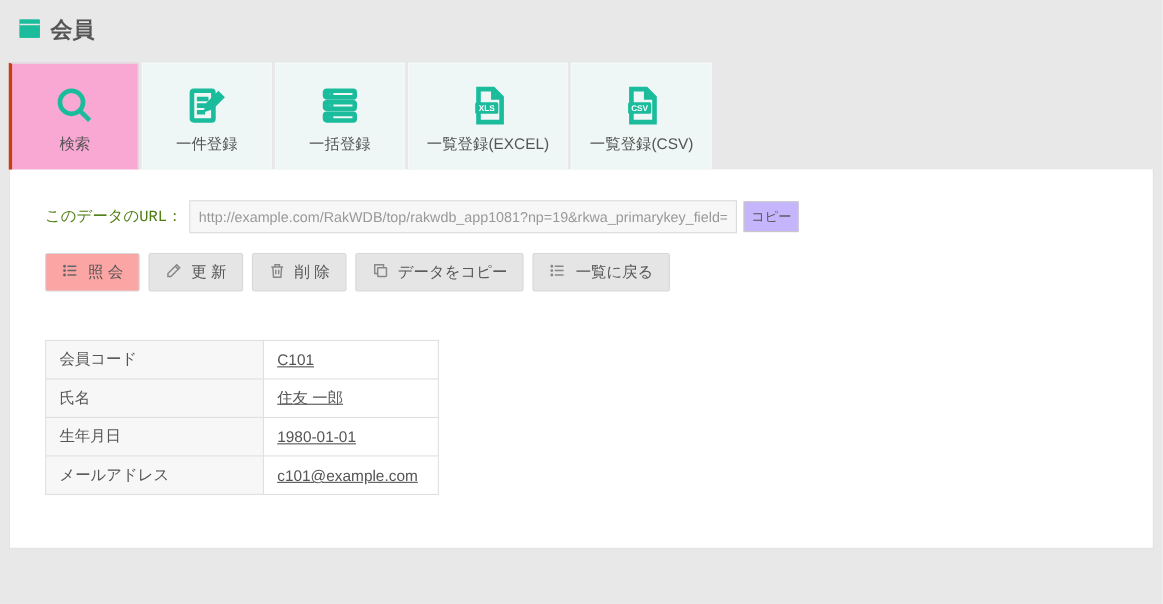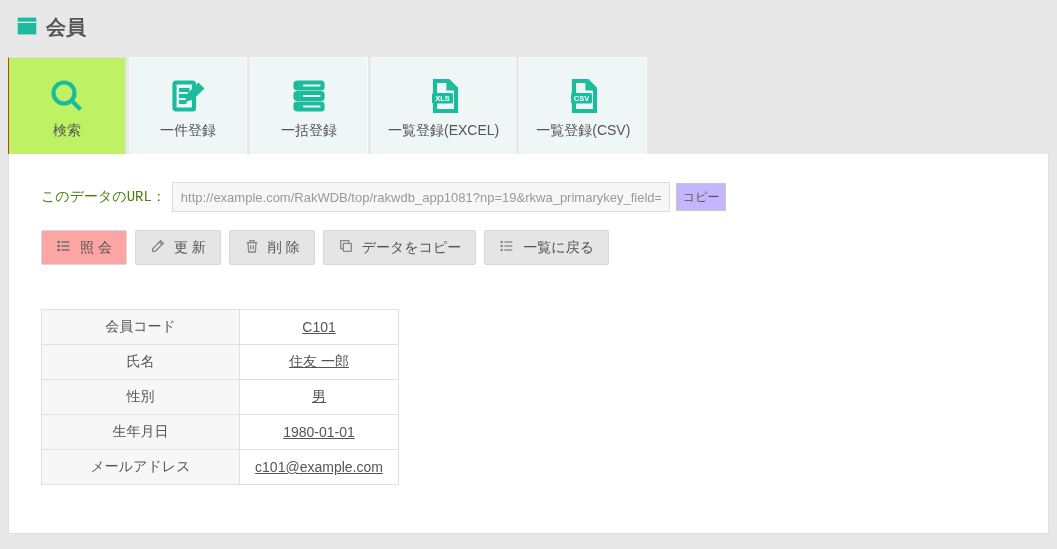--- a/index.html
+++ b/index.html
@@ -30,23 +30,23 @@
       background: #eef7f5;
       padding: 14px 16px;
       text-align: center;
       cursor: pointer;
       min-width: 118px;
       border-top: 1px solid #f5faf9;
       border-left: 1px solid #f5faf9;
       border-right: 1px solid #f5faf9;
     }
     .tab.active {
-      background: #bef264;
+      background: #f9a8d4;
       border-top: 1px solid #e0e0e0;
-      border-left: 1px solid #c2410c;
+      border-left: 3px solid #c2410c;
       border-right: 1px solid #e0e0e0;
     }
     .tab-icon {
       display: flex;
       justify-content: center;
       align-items: flex-end;
       height: 42px;
       margin-bottom: 8px;
     }
     .tab-icon svg { stroke: #1abc9c; fill: none; stroke-width: 2.8; }
@@ -109,21 +109,21 @@
     }
     .action-btn.active svg { stroke: #666; }
     .detail-table {
       width: 358px;
       border-collapse: collapse;
     }
     .detail-table th, .detail-table td {
       border: 1px solid #e0e0e0;
       padding: 8px 12px;
       font-size: 14px;
-      text-align: center;
+      text-align: left;
       font-weight: normal;
     }
     .detail-table th {
       background: #f7f7f7;
       color: #555;
       width: 198px;
     }
     .detail-table td {
       color: #555;
       text-decoration: underline;
@@ -265,24 +265,20 @@
     <tbody>
       <tr>
         <th>会員コード</th>
         <td>C101</td>
       </tr>
       <tr>
         <th>氏名</th>
         <td>住友 一郎</td>
       </tr>
       <tr>
-        <th>性別</th>
-        <td>男</td>
-      </tr>
-      <tr>
         <th>生年月日</th>
         <td>1980-01-01</td>
       </tr>
       <tr>
         <th>メールアドレス</th>
         <td>c101@example.com</td>
       </tr>
     </tbody>
   </table>
 

